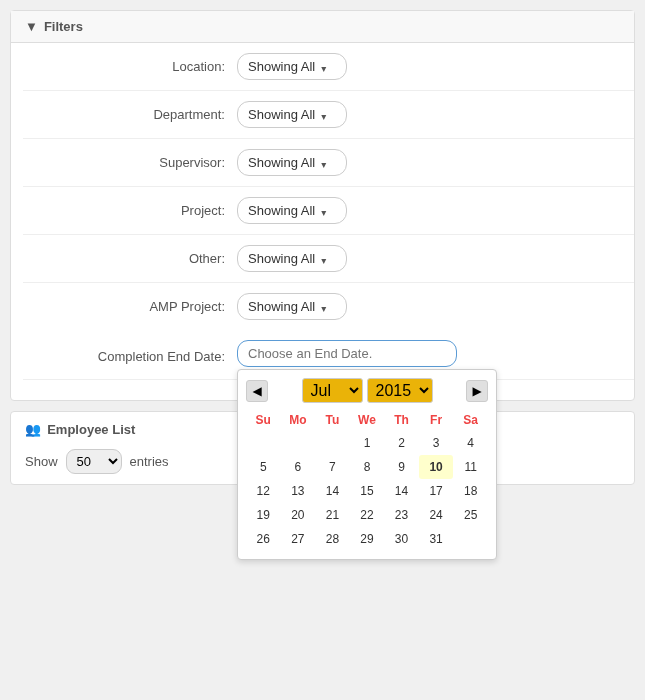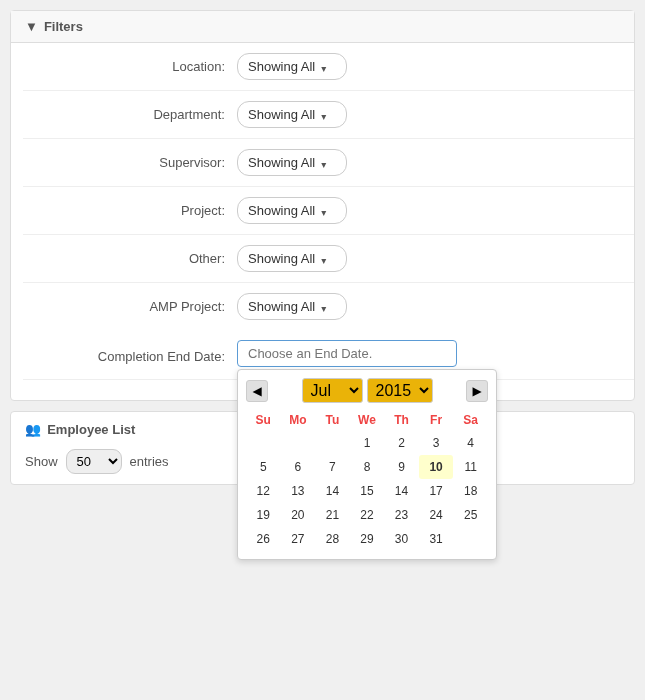--- a/index.html
+++ b/index.html
@@ -82,20 +82,21 @@
       border-radius: 4px;
       padding: 5px 10px;
       font-size: 13px;
       color: #333;
       width: 220px;
     }
 
     .date-input.end-date {
       border-color: #5b9bd5;
       outline: none;
+      border-radius: 11px;
     }
 
     
     .calendar-container {
       position: relative;
     }
 
     .calendar-popup {
       position: absolute;
       left: 0;

